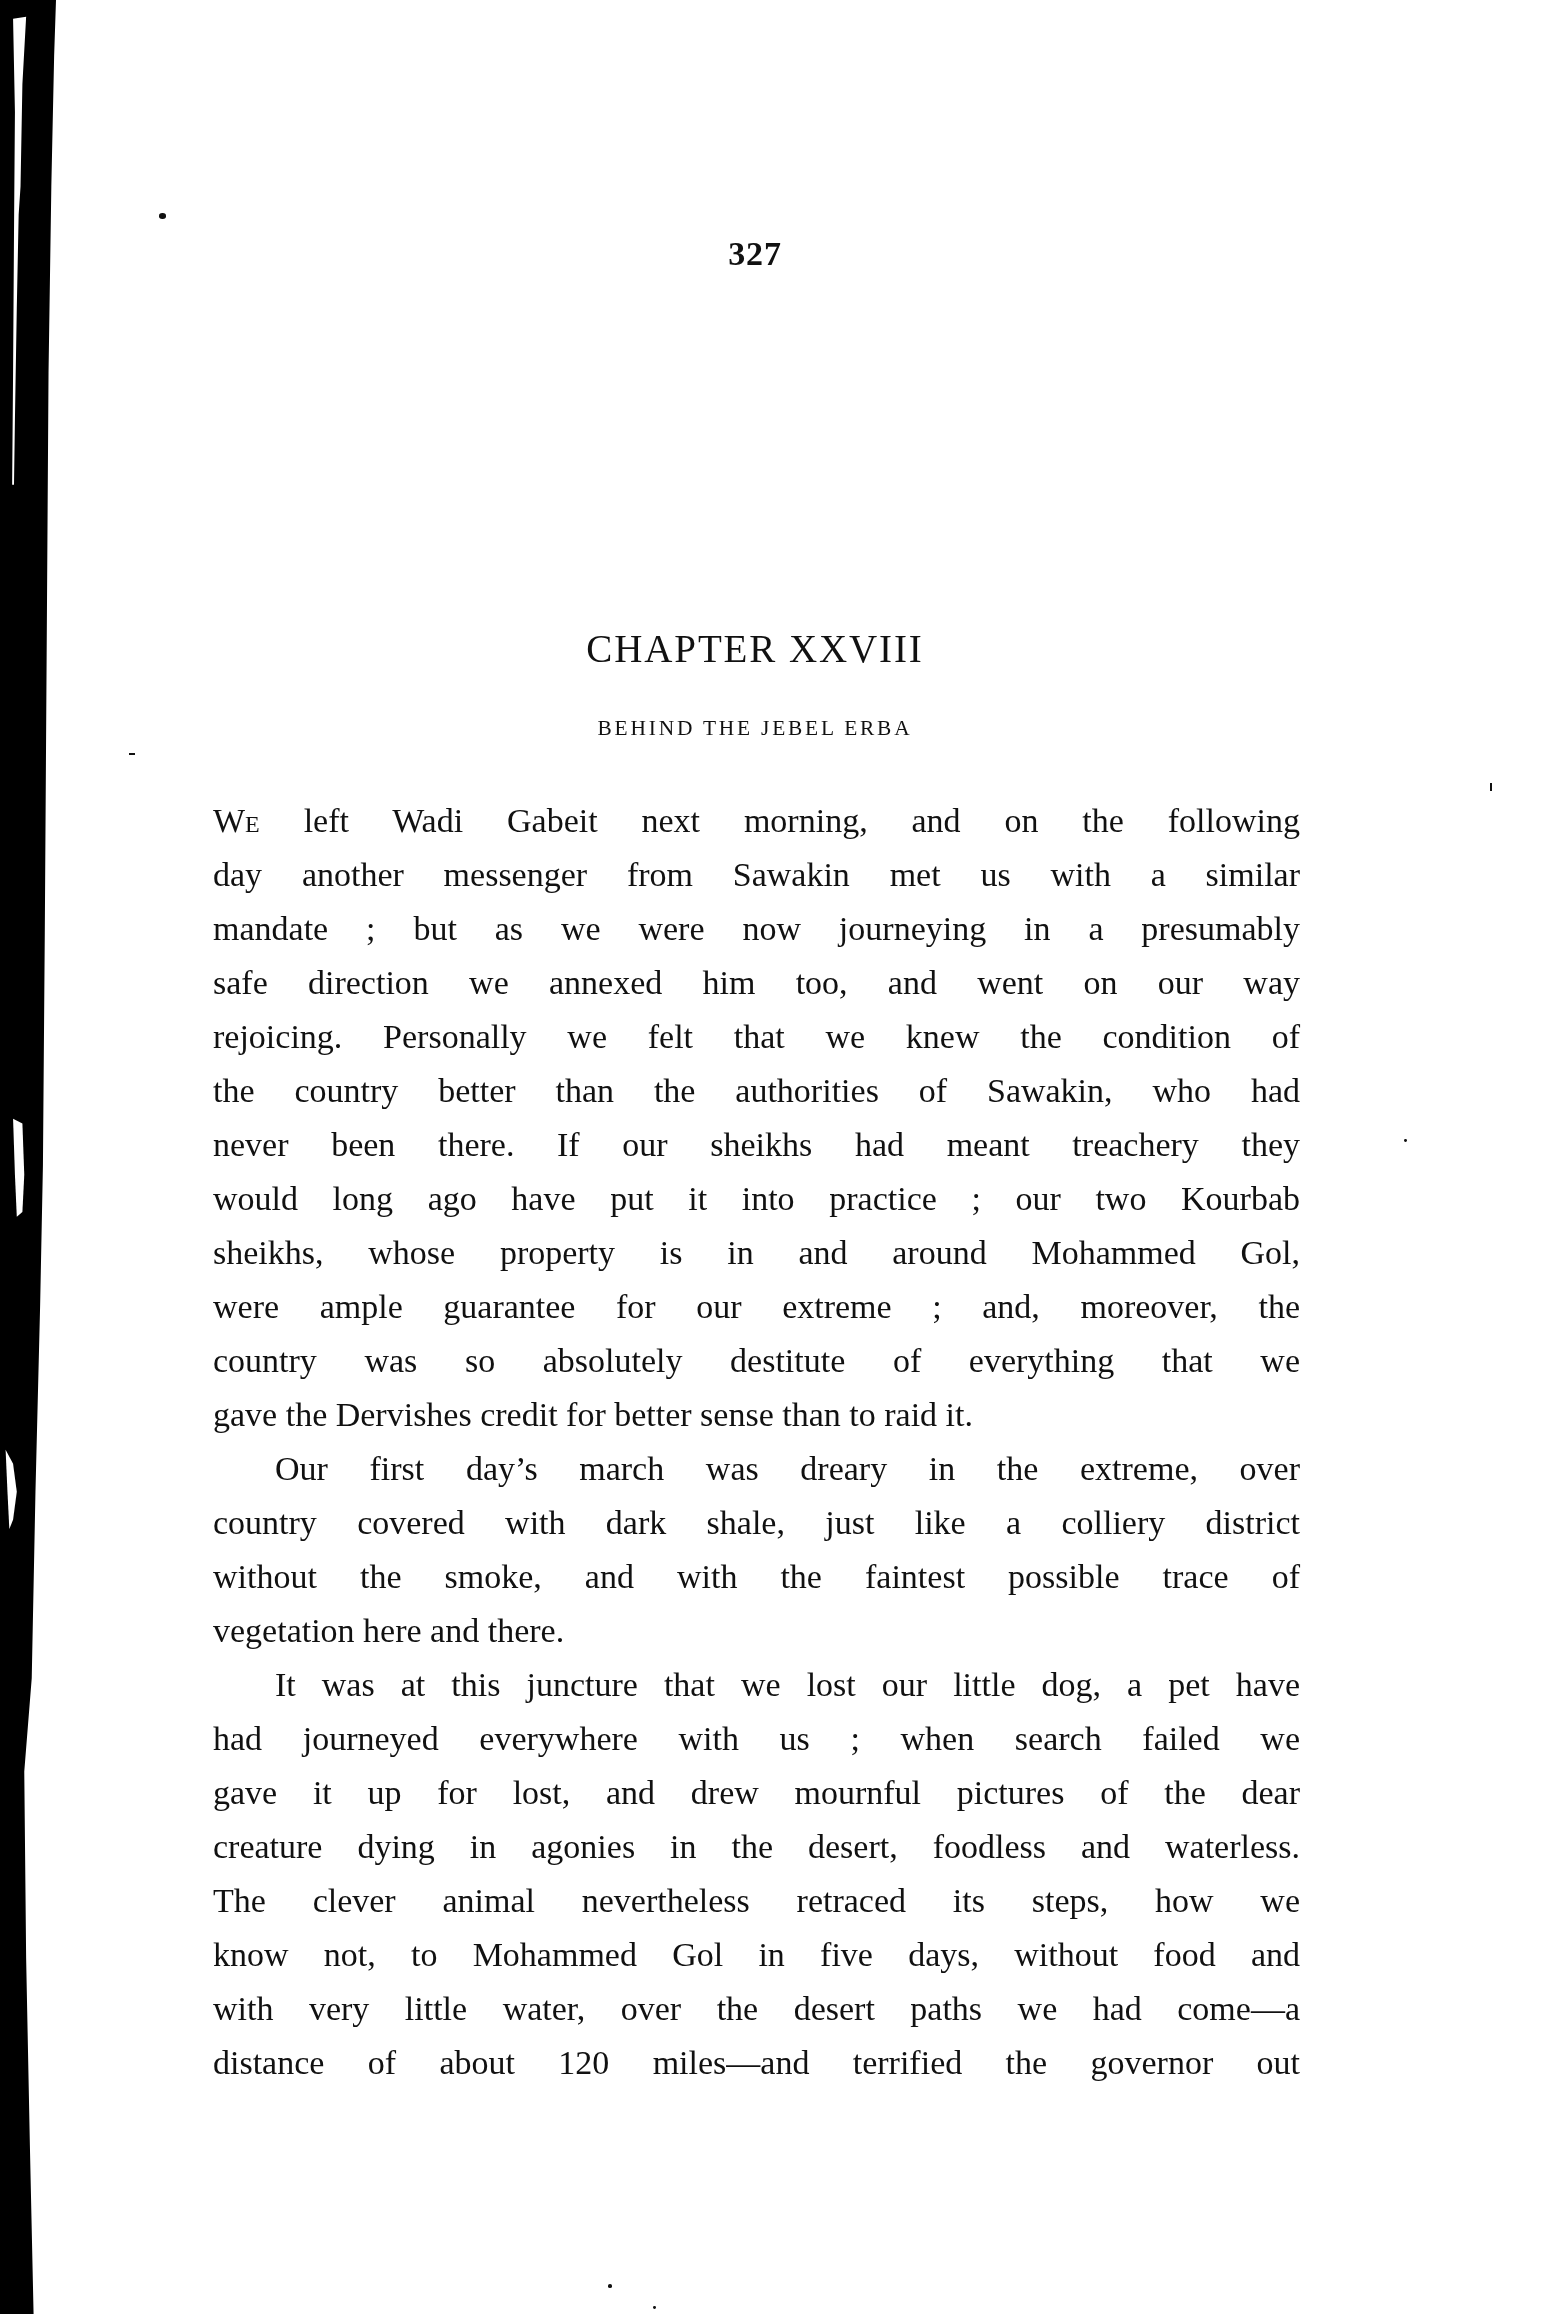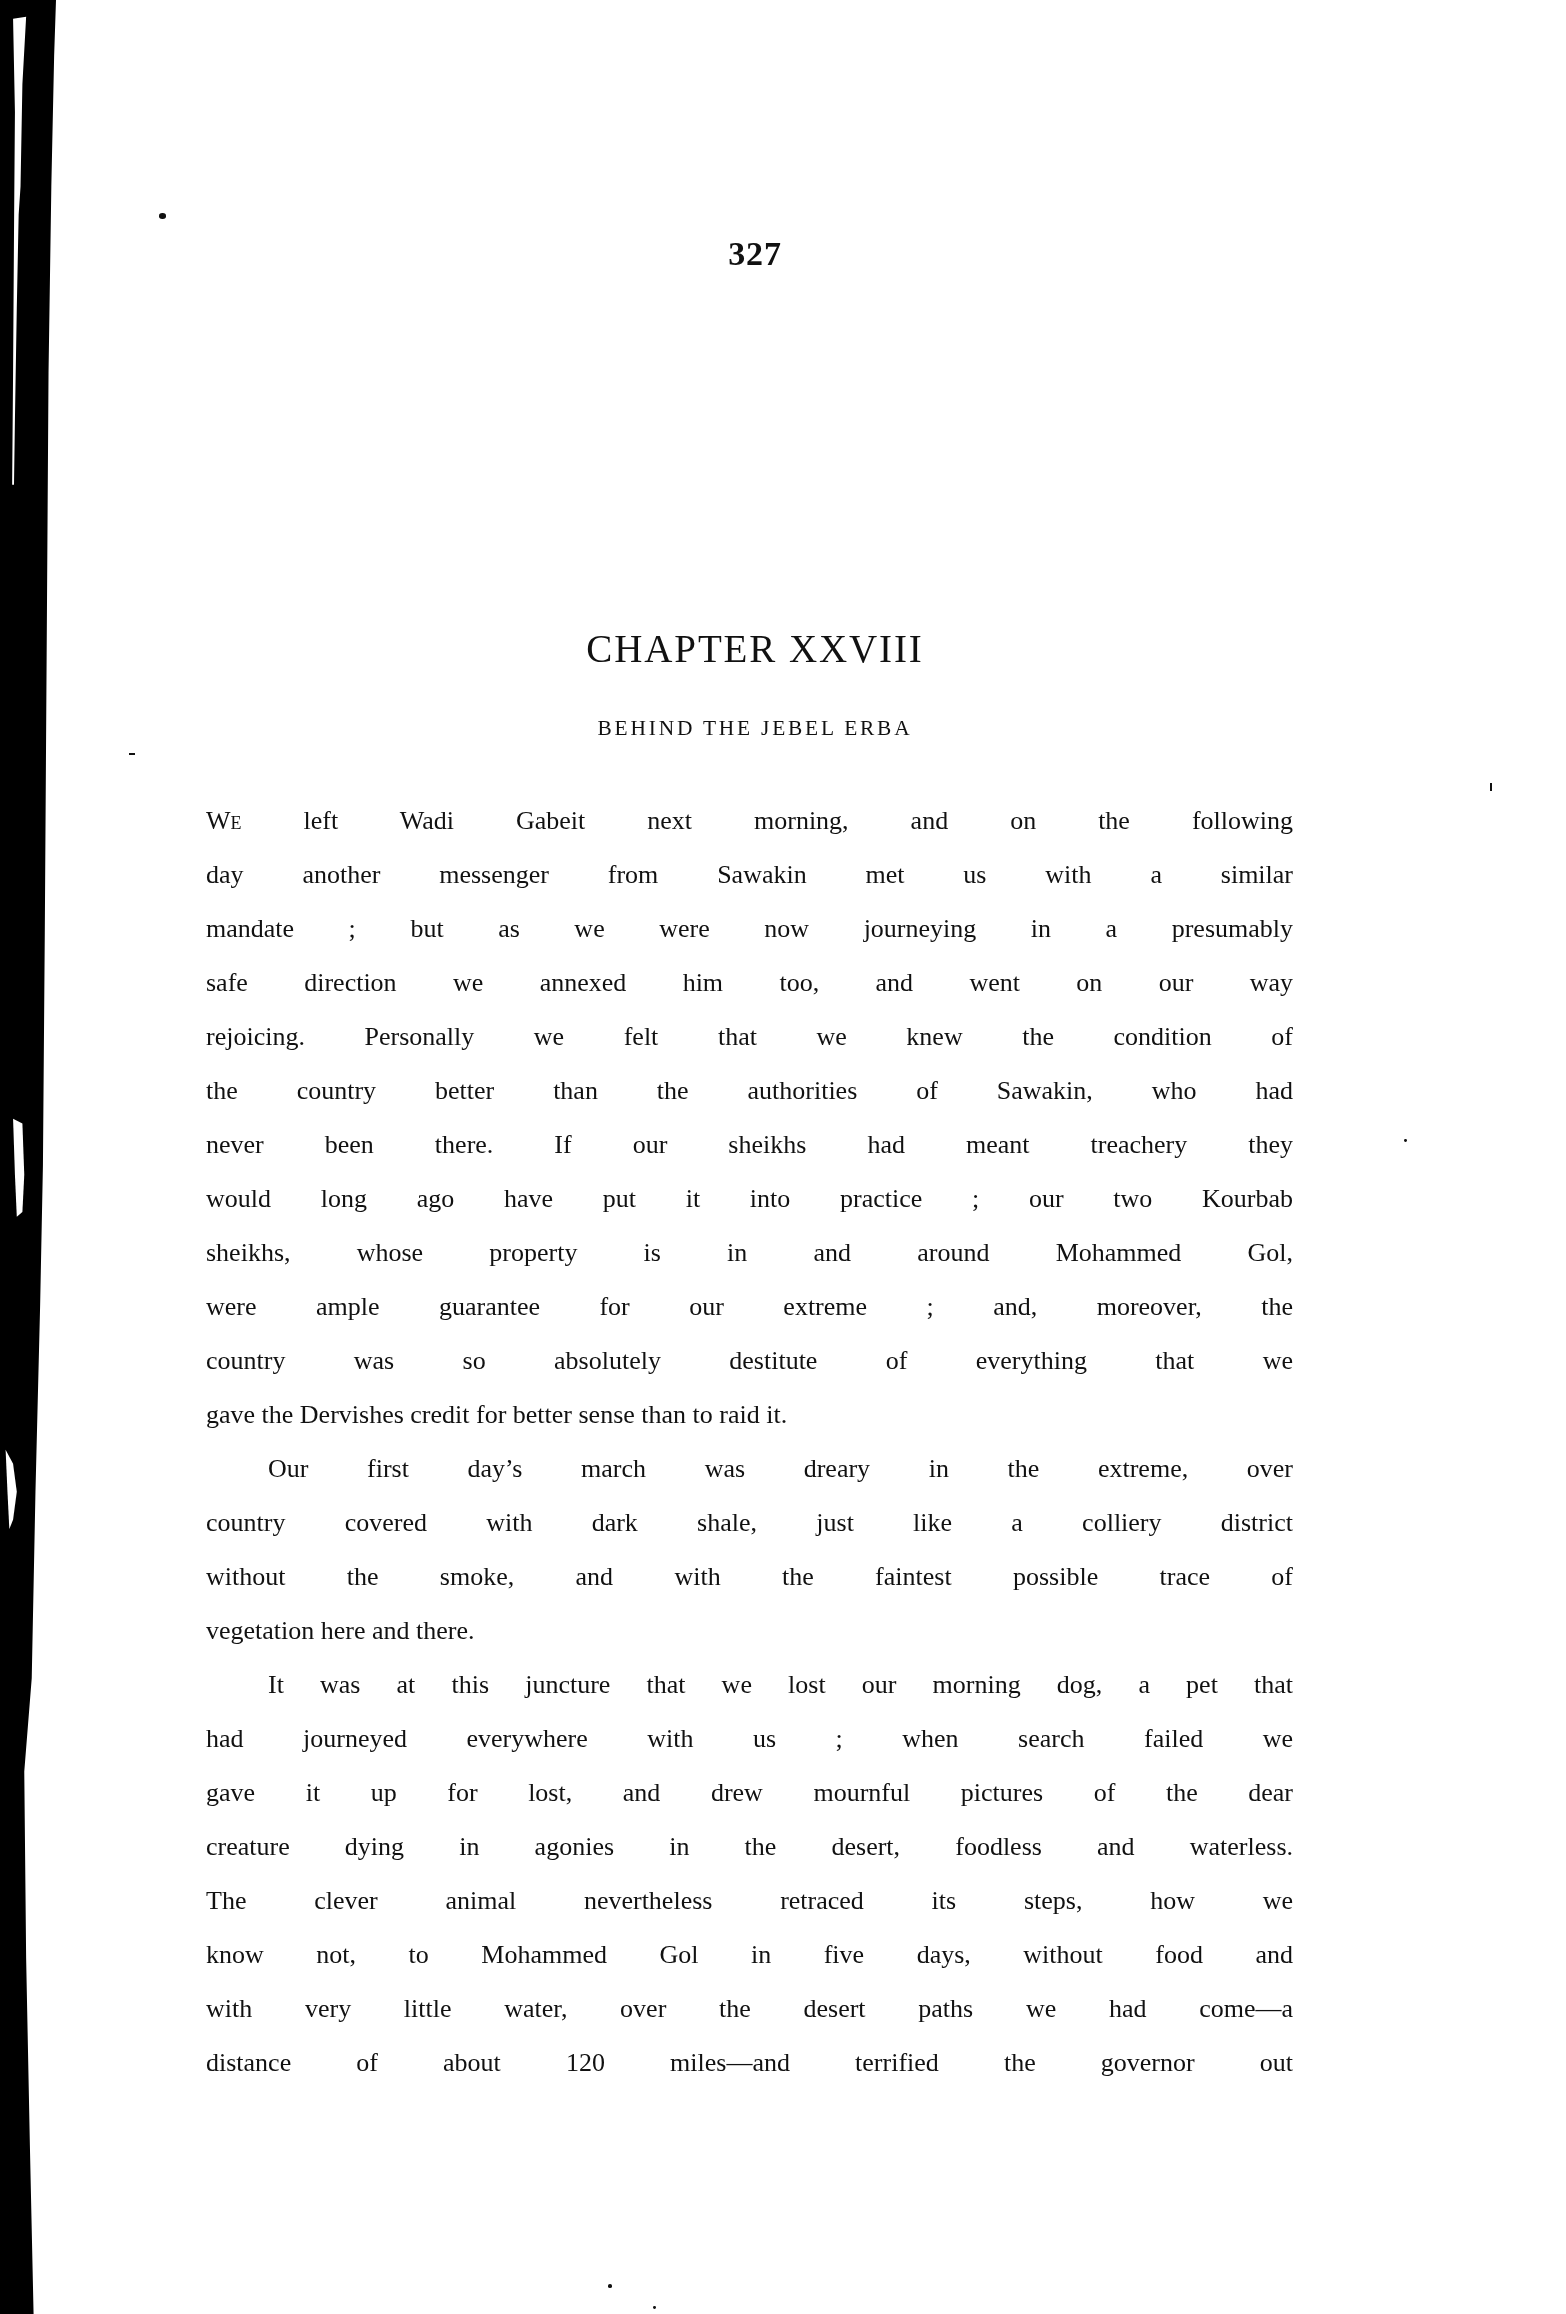--- a/index.html
+++ b/index.html
@@ -58,24 +58,24 @@
       width: 1566px;
       text-align: center;
       font-family: "Liberation Serif", serif;
       font-size: 21.4px;
       letter-spacing: 2.8px;
       transform: translateX(-28px);
     }
     .body-text {
       position: absolute;
       top: 794px;
-      left: 206px;
+      left: 213px;
       width: 1087px;
       font-family: "Liberation Serif", serif;
-      font-size: 26px;
+      font-size: 34px;
       line-height: 54px;
     }
     .line {
       display: block;
       white-space: nowrap;
       text-align: justify;
       text-align-last: justify;
       height: 54px;
     }
     .line.last {
@@ -130,21 +130,21 @@
   </div>
 
   <div>
     <span class="line indent">Our first day’s march was dreary in the extreme, over</span>
     <span class="line">country covered with dark shale, just like a colliery district</span>
     <span class="line">without the smoke, and with the faintest possible trace of</span>
     <span class="line last">vegetation here and there.</span>
   </div>
 
   <div>
-    <span class="line indent">It was at this juncture that we lost our morning dog, a pet that</span>
+    <span class="line indent">It was at this juncture that we lost our little dog, a pet have</span>
     <span class="line">had journeyed everywhere with us ; when search failed we</span>
     <span class="line">gave it up for lost, and drew mournful pictures of the dear</span>
     <span class="line">creature dying in agonies in the desert, foodless and waterless.</span>
     <span class="line">The clever animal nevertheless retraced its steps, how we</span>
     <span class="line">know not, to Mohammed Gol in five days, without food and</span>
     <span class="line">with very little water, over the desert paths we had come—a</span>
     <span class="line">distance of about 120 miles—and terrified the governor out</span>
   </div>
 </div>
 

